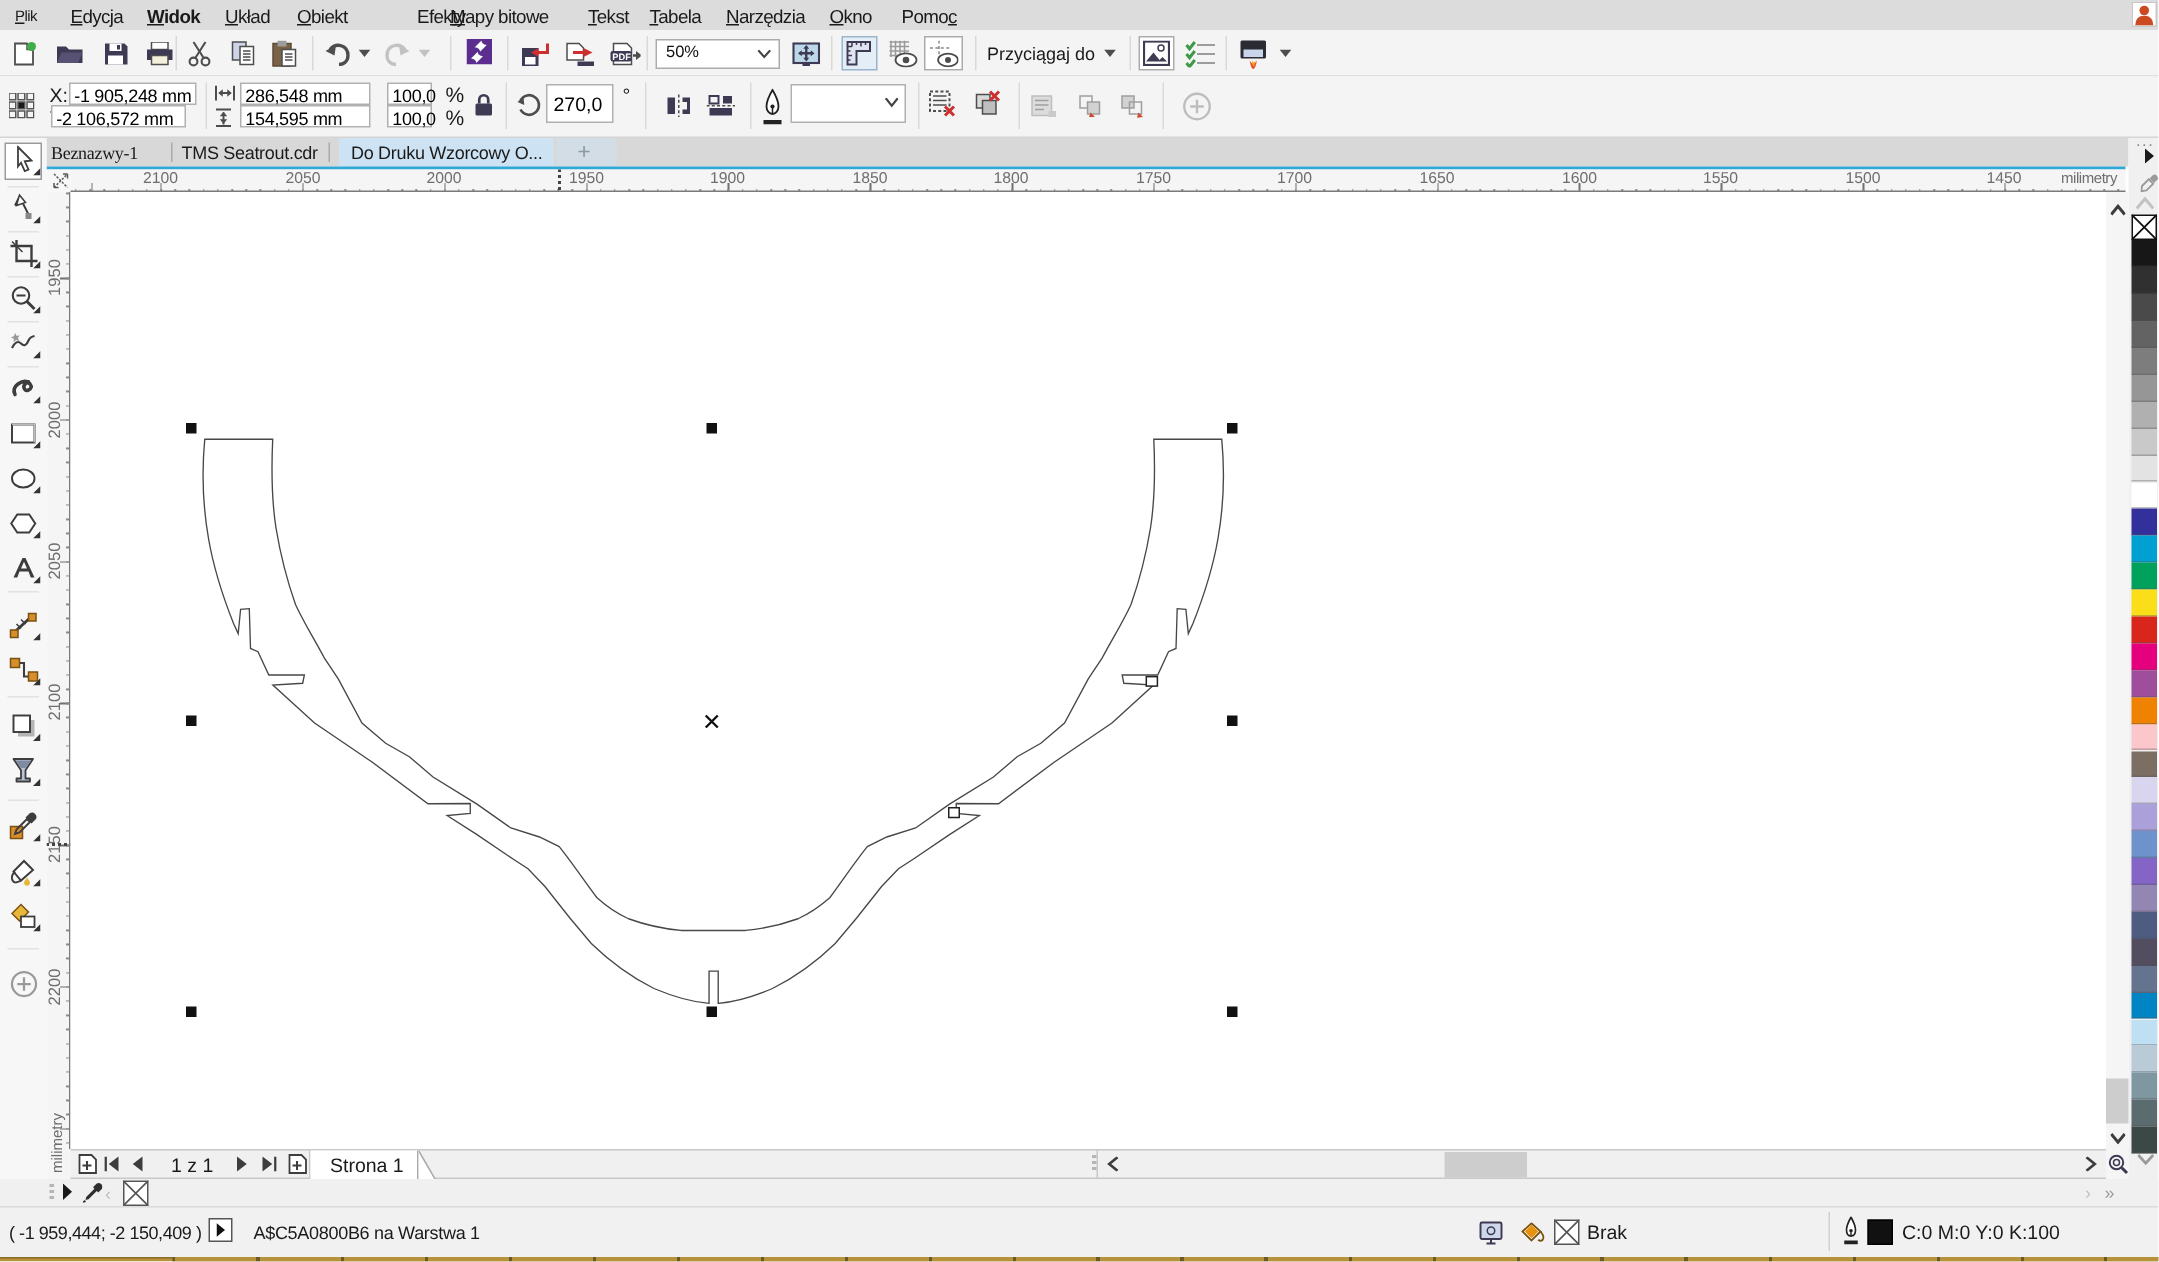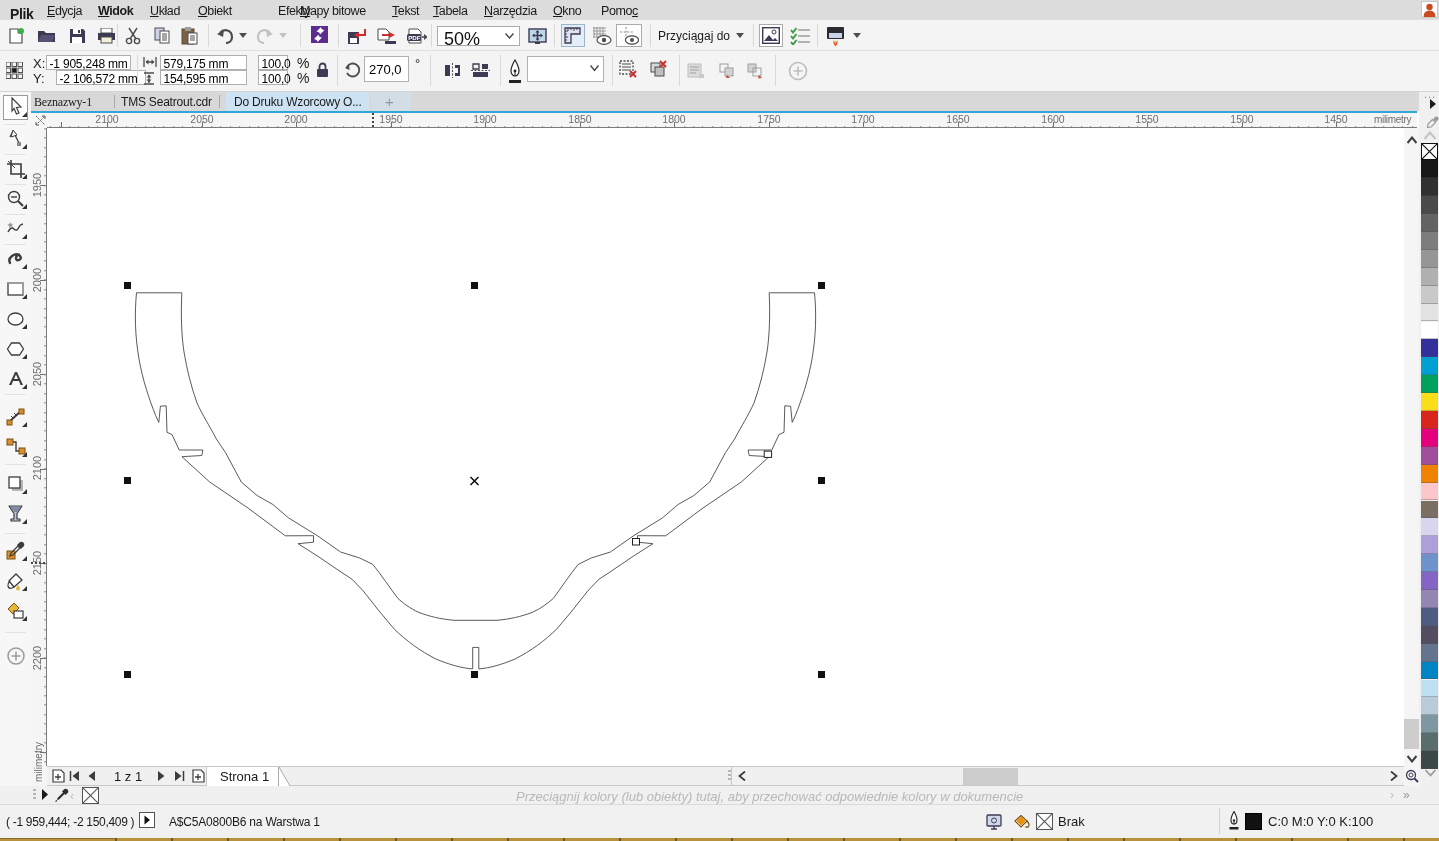--- a/index.html
+++ b/index.html
@@ -4,21 +4,21 @@
 html,body{width:1439px;height:841px;overflow:hidden;font-family:"Liberation Sans",sans-serif;background:#fff;}
 .abs{position:absolute;}
 #root{position:relative;width:1439px;height:841px;}
 .sep-v{position:absolute;width:1px;background:#d9d9d9;}
 .txt{position:absolute;white-space:nowrap;color:#1a1a1a;}
 .box{position:absolute;background:#fff;border:1px solid #8a8a8a;}
 svg{display:block;}
 </style></head><body>
 <div id="root">
 <div class="abs" style="left:0;top:0;width:1439px;height:20px;background:#dcdcdc;"></div>
-<div class="txt" style="left:10px;top:6px;font-size:14px;letter-spacing:-0.4px;font-weight:bold;"><u>P</u>lik</div>
+<div class="txt" style="left:10px;top:6px;font-size:10px;letter-spacing:-0.4px;"><u>P</u>lik</div>
 <div class="txt" style="left:47px;top:3.5px;font-size:12.5px;letter-spacing:-0.4px;"><u>E</u>dycja</div>
 <div class="txt" style="left:98px;top:3.5px;font-size:12.5px;letter-spacing:-0.4px;font-weight:bold;"><u>W</u>idok</div>
 <div class="txt" style="left:150px;top:3.5px;font-size:12.5px;letter-spacing:-0.4px;"><u>U</u>kład</div>
 <div class="txt" style="left:198px;top:3.5px;font-size:12.5px;letter-spacing:-0.4px;"><u>O</u>biekt</div>
 <div class="txt" style="left:250px;top:3.5px;font-size:12.5px;letter-spacing:-0.4px;margin-left:28px;">Efek<u>t</u>y</div>
 <div class="txt" style="left:300px;top:3.5px;font-size:12.5px;letter-spacing:-0.4px;"><u>M</u>apy bitowe</div>
 <div class="txt" style="left:392px;top:3.5px;font-size:12.5px;letter-spacing:-0.4px;"><u>T</u>ekst</div>
 <div class="txt" style="left:433px;top:3.5px;font-size:12.5px;letter-spacing:-0.4px;"><u>T</u>abela</div>
 <div class="txt" style="left:484px;top:3.5px;font-size:12.5px;letter-spacing:-0.4px;"><u>N</u>arzędzia</div>
 <div class="txt" style="left:553px;top:3.5px;font-size:12.5px;letter-spacing:-0.4px;"><u>O</u>kno</div>
@@ -109,21 +109,21 @@
       <path d="M12 4 l6 3 l-6 3 z" fill="#cf2e2e"></path>
     </svg>
 <svg class="abs" style="left:406px;top:28px;" width="21" height="17" viewBox="0 0 21 17">
       <path d="M3 1 h9 l3 3 v11 h-12 z" fill="#fff" stroke="#4d4d4d"></path>
       <rect x="1" y="6" width="14" height="7" rx="1.5" fill="#3e3a54"></rect>
       <text x="2.2" y="11.8" font-family="Liberation Sans" font-size="6.2" font-weight="bold" fill="#fff">PDF</text>
       <path d="M16 9 l5 0" stroke="#4d4d4d" stroke-width="1.6"></path>
       <path d="M18 6 l4 3 l-4 3 z" fill="#4d4d4d"></path>
     </svg>
 <div class="sep-v" style="left:431px;top:24px;height:23px;"></div>
-<div class="abs" style="left:437px;top:26px;width:83px;height:20px;background:#fff;border:1px solid #ababab;font-size:18px;color:#111;padding:2px 0 0 6px;">50%
+<div class="abs" style="left:437px;top:26px;width:83px;height:20px;background:#fff;border:1px solid #ababab;font-size:11px;color:#111;padding:2px 0 0 6px;">50%
 <svg class="abs" style="right:5px;top:6px;" width="9" height="7">
         <path d="M0.5 0.5 L4.5 5 L8.5 0.5" stroke="#444" stroke-width="1.4" fill="none"></path>
       </svg></div>
 <svg class="abs" style="left:528px;top:27px;" width="19" height="18" viewBox="0 0 19 18">
       <rect x="1" y="2" width="17" height="13" fill="#bdd7ea" stroke="#3e3a54" stroke-width="1.4"></rect>
       <rect x="7" y="15" width="5" height="2" fill="#3e3a54"></rect>
       <g stroke="#3e3a54" stroke-width="1.6">
         <path d="M9.5 4 v9 M5 8.5 h9"></path>
       </g>
       <path d="M9.5 3 l2 2.5 h-4 z M9.5 14 l2 -2.5 h-4 z M4 8.5 l2.5 -2 v4 z M15 8.5 l-2.5 -2 v4 z" fill="#3e3a54"></path>
@@ -193,34 +193,34 @@
       <rect x="12" y="6" width="4.5" height="4.5" fill="none" stroke="#555" stroke-width="1"></rect>
       <rect x="0" y="12" width="4.5" height="4.5" fill="none" stroke="#555" stroke-width="1"></rect>
       <rect x="6" y="12" width="4.5" height="4.5" fill="none" stroke="#555" stroke-width="1"></rect>
       <rect x="12" y="12" width="4.5" height="4.5" fill="none" stroke="#555" stroke-width="1"></rect>
     </svg>
 <div class="txt" style="left:33px;top:56px;font-size:13px;">X:</div>
 <div class="txt" style="left:33px;top:71px;font-size:13px;">Y:</div>
 <div class="box" style="left:46px;top:55px;width:85px;height:15px;border-color:#b0b0b0;">
       <span style="font-size:12px;position:absolute;left:2.5px;top:0.5px;white-space:nowrap;letter-spacing:-0.2px;">-1 905,248 mm</span>
     </div>
-<div class="box" style="left:56px;top:70px;width:90px;height:15px;border-color:#b0b0b0;">
+<div class="box" style="left:34px;top:70px;width:90px;height:15px;border-color:#b0b0b0;">
       <span style="font-size:12px;position:absolute;left:2.5px;top:0.5px;white-space:nowrap;letter-spacing:-0.2px;">-2 106,572 mm</span>
     </div>
 <div class="sep-v" style="left:137px;top:55px;height:31px;"></div>
 <svg class="abs" style="left:143px;top:57px;" width="14" height="11" viewBox="0 0 14 11">
       <path d="M1 0 v10 M13 0 v10 M3 5 h8" stroke="#4d4d4d" stroke-width="1.3"></path>
       <path d="M2.5 5 l3 -2.5 v5 z M11.5 5 l-3 -2.5 v5 z" fill="#4d4d4d"></path>
     </svg>
 <svg class="abs" style="left:144px;top:72px;" width="11" height="13" viewBox="0 0 11 13">
       <path d="M0 1 h10 M0 12 h10 M5 3 v8" stroke="#4d4d4d" stroke-width="1.3"></path>
       <path d="M5 2.5 l-2.5 3 h5 z M5 10.5 l-2.5 -3 h5 z" fill="#4d4d4d"></path>
     </svg>
 <div class="box" style="left:160px;top:55px;width:87px;height:15px;border-color:#b0b0b0;">
-      <span style="font-size:12px;position:absolute;left:2.5px;top:0.5px;white-space:nowrap;letter-spacing:-0.2px;">579,175 mm</span>
+      <span style="font-size:12px;position:absolute;left:2.5px;top:0.5px;white-space:nowrap;letter-spacing:-0.2px;">286,548 mm</span>
     </div>
 <div class="box" style="left:160px;top:70px;width:87px;height:15px;border-color:#b0b0b0;">
       <span style="font-size:12px;position:absolute;left:2.5px;top:0.5px;white-space:nowrap;letter-spacing:-0.2px;">154,595 mm</span>
     </div>
 <div class="box" style="left:258px;top:55px;width:30px;height:15px;border-color:#b0b0b0;">
       <span style="font-size:12px;position:absolute;left:2.5px;top:0.5px;white-space:nowrap;letter-spacing:-0.2px;">100,0</span>
     </div>
 <div class="box" style="left:258px;top:70px;width:30px;height:15px;border-color:#b0b0b0;">
       <span style="font-size:12px;position:absolute;left:2.5px;top:0.5px;white-space:nowrap;letter-spacing:-0.2px;">100,0</span>
     </div>
@@ -612,21 +612,20 @@
 <svg class="abs" style="left:55px;top:788px;" width="14" height="14" viewBox="0 0 14 14">
       <path d="M9.5 1 a2.6 2.6 0 0 1 3.5 3.5 L10.5 7 L7 3.5 z" fill="#2e2e2e"></path>
       <path d="M8.5 4 L2.5 10 L2 12 L4 11.5 L10 5.5 z" fill="#2e2e2e"></path>
       <path d="M2 12.5 l-1.5 1" stroke="#2e2e2e" stroke-width="1.2"></path>
     </svg>
 <div class="txt" style="left:70px;top:789px;font-size:12px;color:#c0c0c0;">‹</div>
 <div class="abs" style="left:82px;top:787px;width:17px;height:17px;background:#fff;border:1px solid #555;"></div>
 <svg class="abs" style="left:82px;top:787px;" width="17" height="17">
       <path d="M0 0 L17 17 M17 0 L0 17" stroke="#555" stroke-width="1.1"></path>
     </svg>
-<div class="txt" style="left:516px;top:789px;font-size:13px;font-style:italic;color:#b8b8b8;">Przeciągnij kolory (lub obiekty) tutaj, aby przechować odpowiednie kolory w dokumencie</div>
 <div class="txt" style="left:1390px;top:788px;font-size:12px;color:#c0c0c0;">›</div>
 <div class="txt" style="left:1403px;top:788px;font-size:12px;color:#9a9a9a;">»</div>
 <div class="abs" style="left:0px;top:804px;width:1439px;height:34px;background:#f1f1f1;border-top:1px solid #dadada;"></div>
 <div class="txt" style="left:6px;top:815px;font-size:12px;letter-spacing:-0.3px;">( -1 959,444; -2 150,409 )</div>
 <div class="abs" style="left:139px;top:812px;width:16px;height:16px;background:#fff;border:1px solid #555;"></div>
 <svg class="abs" style="left:144px;top:815px;" width="7" height="10">
       <path d="M0.5 0.5 L6 5 L0.5 9.5 z" fill="#111"></path>
     </svg>
 <div class="txt" style="left:169px;top:815px;font-size:12px;letter-spacing:-0.2px;">A$C5A0800B6 na Warstwa 1</div>
 <svg class="abs" style="left:986px;top:814px;" width="16" height="16" viewBox="0 0 16 16">

